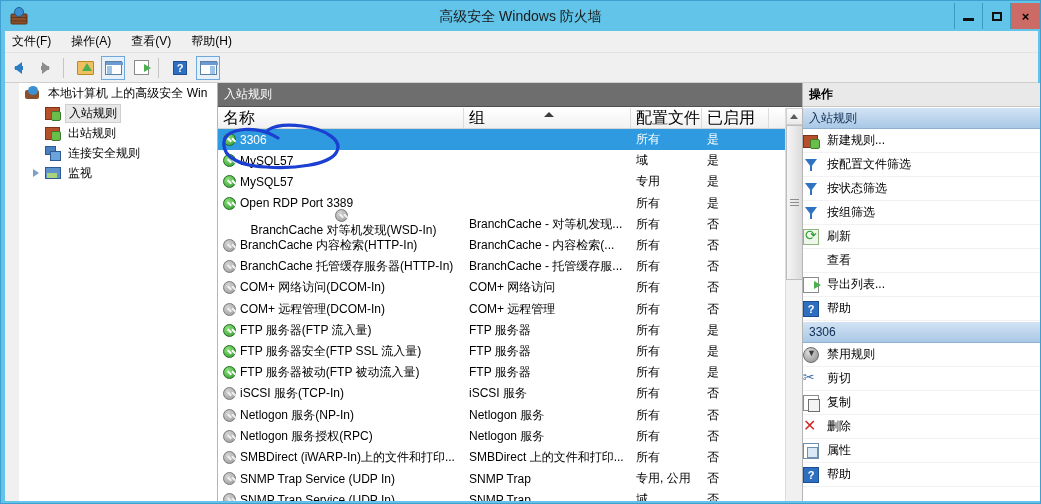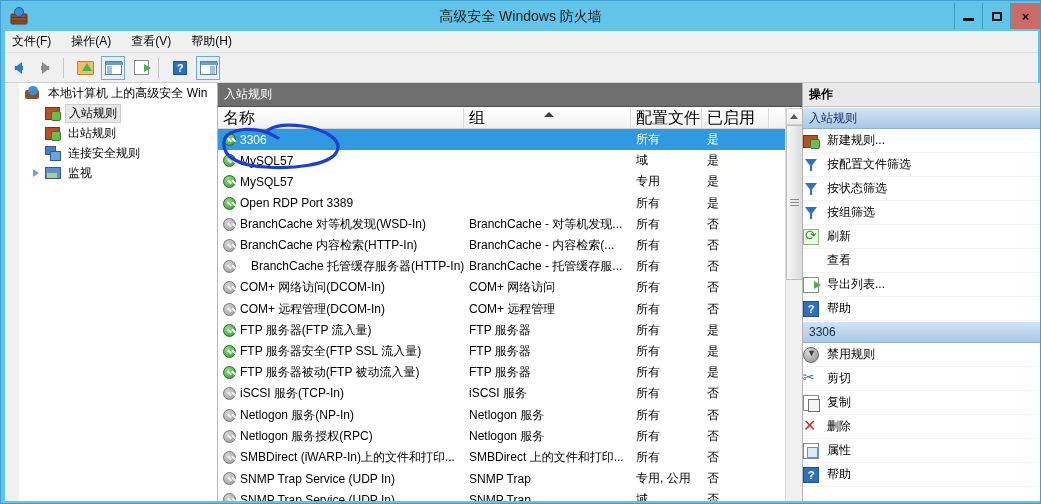--- a/index.html
+++ b/index.html
@@ -582,39 +582,39 @@
               <div class="row">
                 <div class="cell name" style="width: 246px; text-align: center;">
                   <span class="state-ico on"></span>
                   <span>Open RDP Port 3389</span>
                 </div>
                 <div class="cell" style="width: 167px;"></div>
                 <div class="cell" style="width: 71px;">所有</div>
                 <div class="cell" style="width: 67px;">是</div>
               </div>
               <div class="row">
-                <div class="cell name" style="width: 246px;">
+                <div class="cell name" style="width: 246px; flex-direction: column;">
                   <span class="state-ico off"></span>
                   <span>BranchCache 对等机发现(WSD-In)</span>
                 </div>
                 <div class="cell" style="width: 167px;">BranchCache - 对等机发现...</div>
                 <div class="cell" style="width: 71px;">所有</div>
                 <div class="cell" style="width: 67px;">否</div>
               </div>
               <div class="row">
                 <div class="cell name" style="width: 246px;">
                   <span class="state-ico off"></span>
                   <span>BranchCache 内容检索(HTTP-In)</span>
                 </div>
                 <div class="cell" style="width: 167px;">BranchCache - 内容检索(...</div>
                 <div class="cell" style="width: 71px;">所有</div>
                 <div class="cell" style="width: 67px;">否</div>
               </div>
               <div class="row">
-                <div class="cell name" style="width: 246px; gap: 11px;">
+                <div class="cell name" style="width: 246px;">
                   <span class="state-ico off"></span>
                   <span>BranchCache 托管缓存服务器(HTTP-In)</span>
                 </div>
                 <div class="cell" style="width: 167px;">BranchCache - 托管缓存服...</div>
                 <div class="cell" style="width: 71px;">所有</div>
                 <div class="cell" style="width: 67px;">否</div>
               </div>
               <div class="row">
                 <div class="cell name" style="width: 246px;">
                   <span class="state-ico off"></span>

